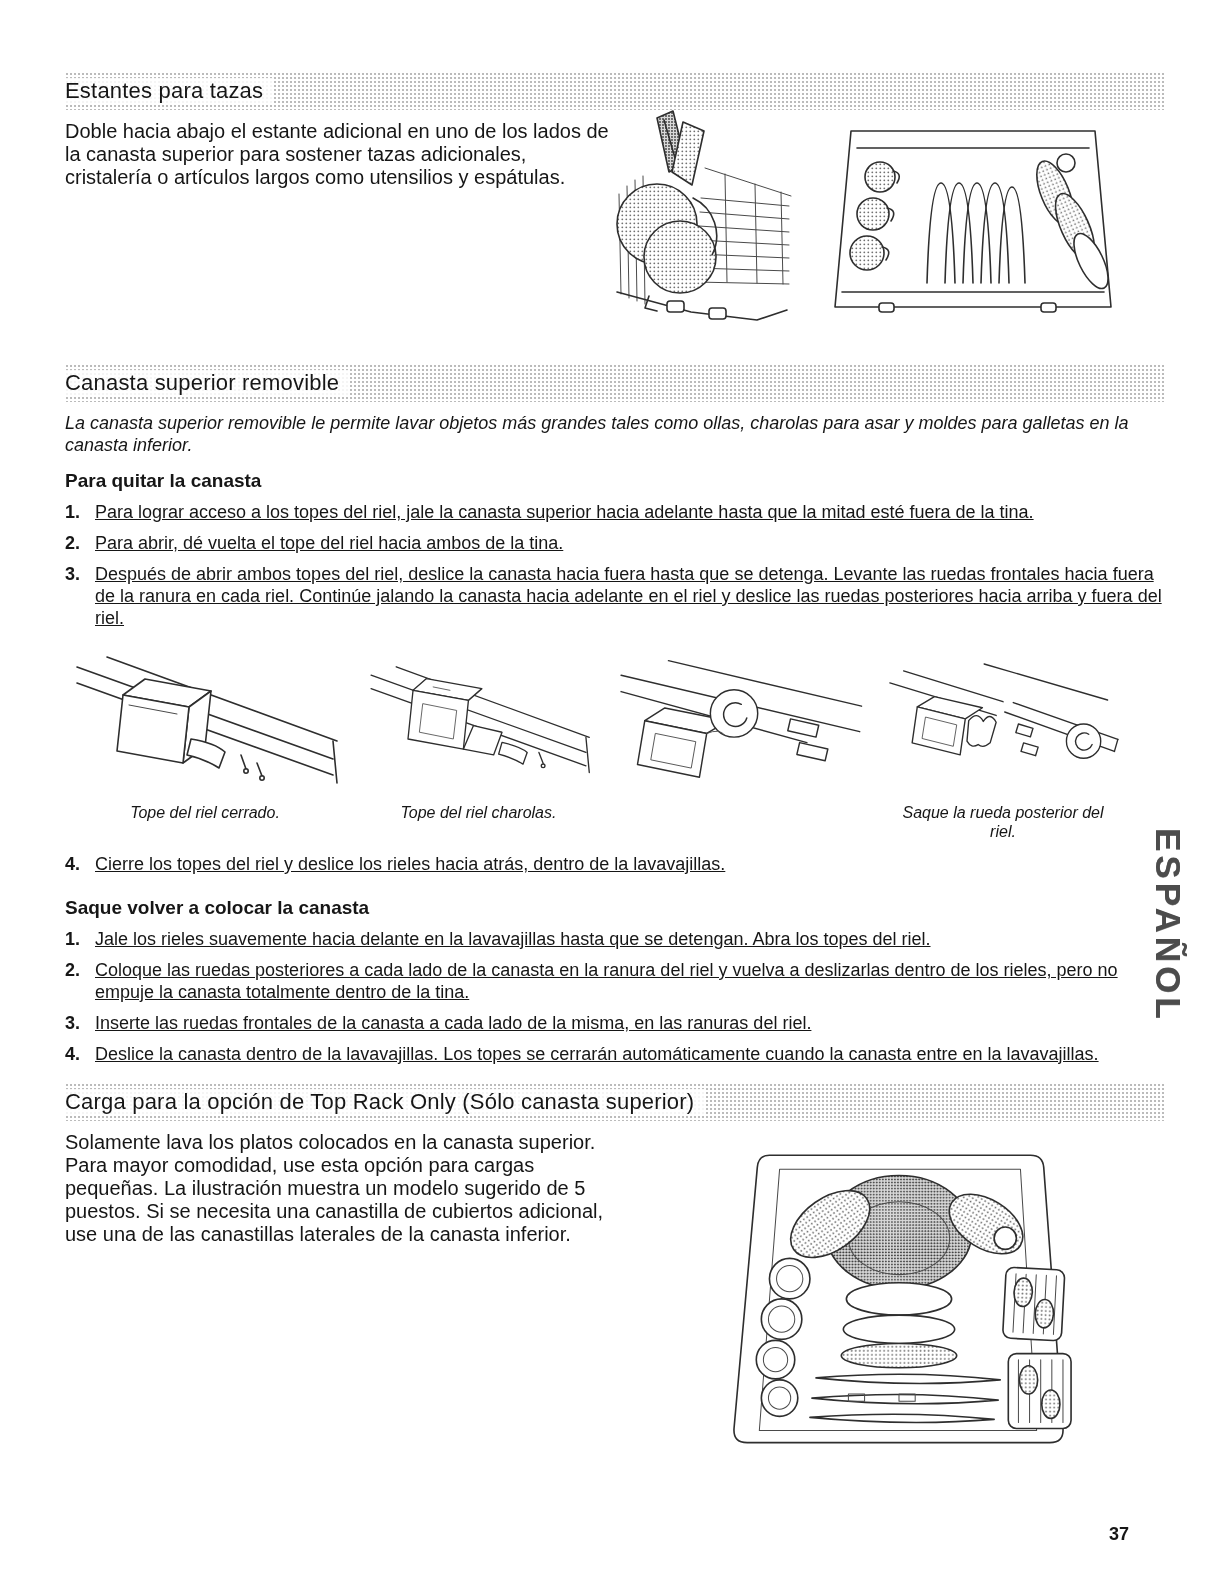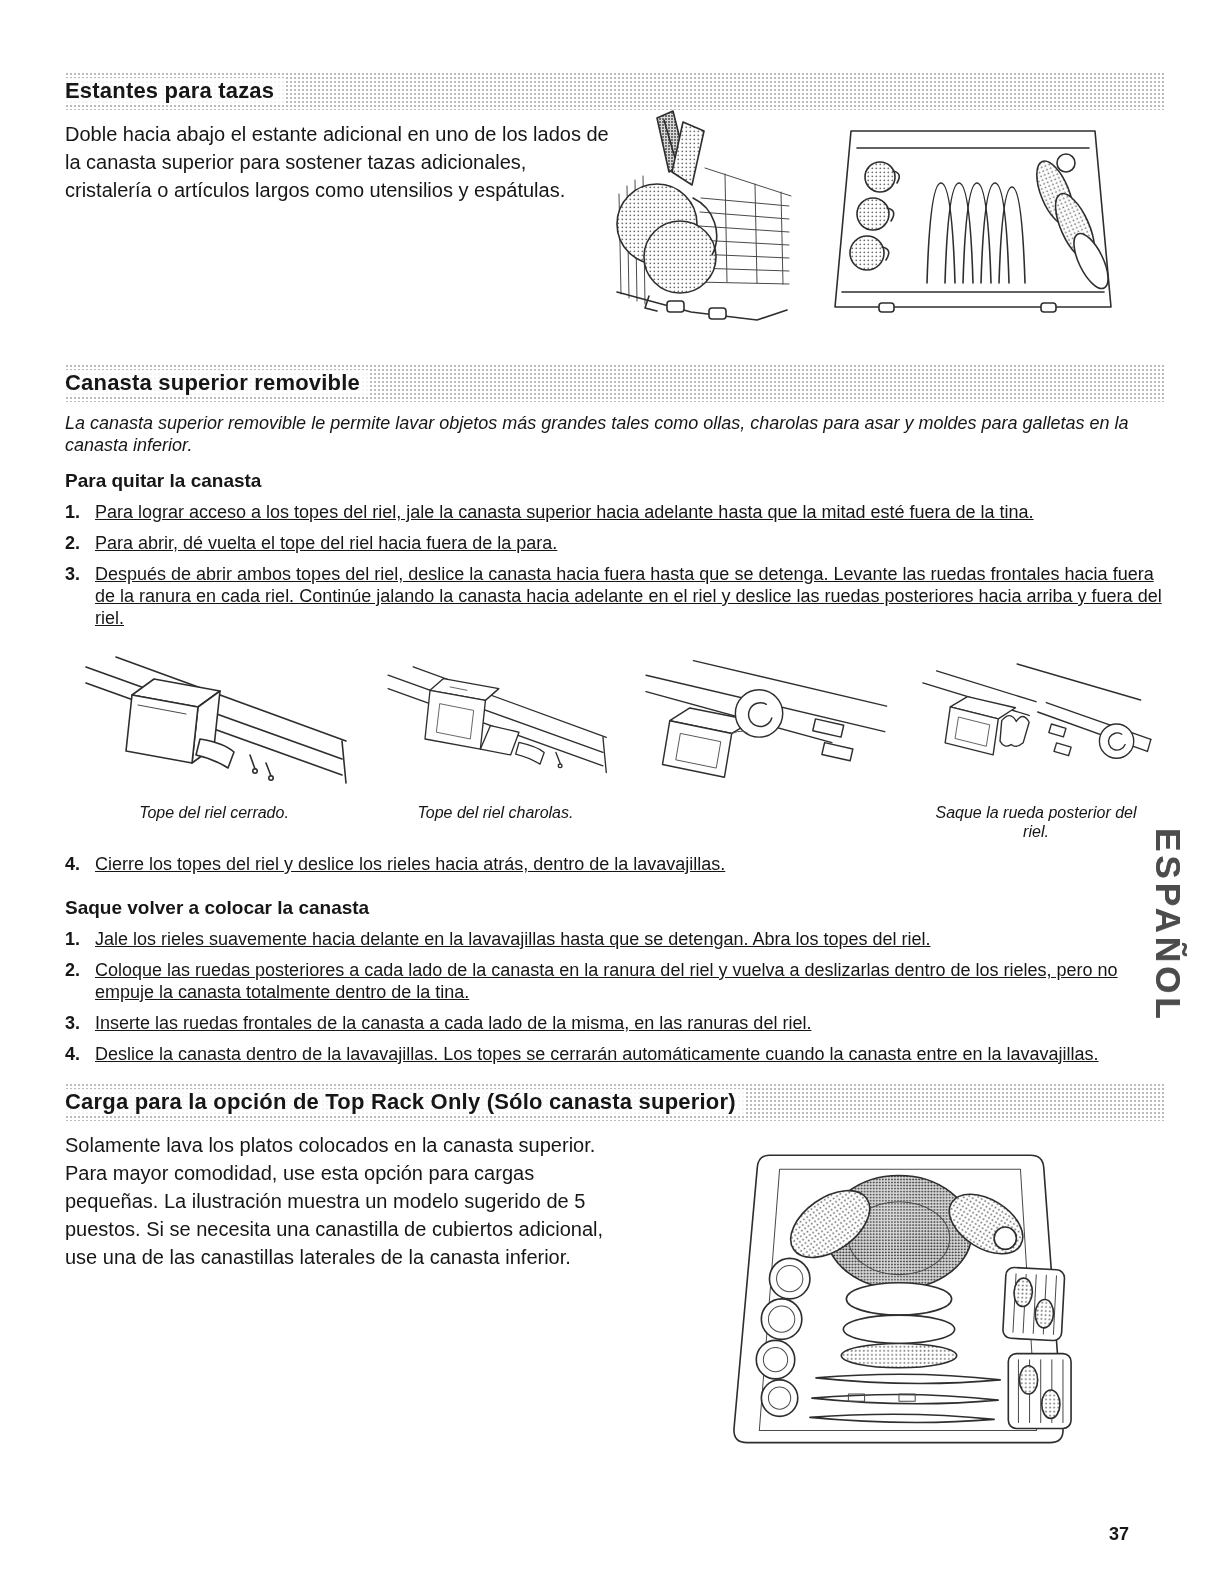--- a/index.html
+++ b/index.html
@@ -9,44 +9,44 @@
     margin:0 auto;
     background:#ffffff;
     font-family:"Liberation Sans",sans-serif;
     color:#161616;
     overflow:hidden;
   }
   .content{position:absolute;left:65px;top:72px;width:1100px;}
 
   
   .h2band{
-    font-size:22px;font-weight:bold;letter-spacing:.2px;
+    font-size:22px;font-weight:normal;letter-spacing:.2px;
     padding:6px 4px 6px 0;margin:0 0 10px 0;
     background-image:radial-gradient(circle, rgba(120,120,120,.5) .8px, rgba(0,0,0,0) 1px);
     background-size:4px 4px;
   }
   .h2band .h2text{background:rgba(255,255,255,.85);padding-right:10px;}
 
   .h3{font-size:19px;font-weight:bold;margin:14px 0 6px 0;}
 
-  .body-lg{font-size:20px;line-height:28px;margin:6px 0 0 0;}
+  .body-lg{font-size:20px;line-height:23px;margin:6px 0 0 0;}
   .body{font-size:18px;line-height:22px;margin:4px 0 0 0;font-style:italic;}
   .imp-label{font-weight:bold;margin-right:6px;}
 
   .steps{margin-top:4px;}
   .step{display:flex;margin:9px 0 0 0;font-size:18px;line-height:22px;}
   .step-num{flex:0 0 30px;font-weight:bold;}
   .step-text{flex:1;text-decoration:underline;}
 
   .row1{position:relative;height:244px;}
   .row1 p{width:548px;}
   .figA{position:absolute;left:540px;top:-14px;width:190px;height:230px;}
   .figB{position:absolute;left:758px;top:-6px;width:300px;height:212px;}
 
-  .figrow{display:flex;gap:24px;margin:14px 0 4px 0;justify-content:center;}
+  .figrow{display:flex;gap:16px;margin:14px 0 4px 0;}
   .figcol{display:flex;flex-direction:column;align-items:center;}
   .figcol:nth-child(1){width:280px;}
   .figcol:nth-child(2){width:235px;}
   .figcol:nth-child(3){width:255px;}
   .figcol:nth-child(4){width:240px;}
   .figcol svg{width:100%;height:150px;}
   .caption{font-size:16px;line-height:19px;font-style:italic;text-align:center;margin-top:10px;max-width:230px;}
 
   .rowTRO{position:relative;height:360px;}
   .rowTRO p{width:548px;}
@@ -160,21 +160,21 @@
 
     <h3 class="h3">Para quitar la canasta</h3>
 
     <div class="steps">
         <div class="step">
         <span class="step-num">1.</span>
         <span class="step-text">Para lograr acceso a los topes del riel, jale la canasta superior hacia adelante hasta que la mitad esté fuera de la tina.</span>
       </div>
         <div class="step">
         <span class="step-num">2.</span>
-        <span class="step-text">Para abrir, dé vuelta el tope del riel hacia fuera de la para.</span>
+        <span class="step-text">Para abrir, dé vuelta el tope del riel hacia ambos de la tina.</span>
       </div>
         <div class="step">
         <span class="step-num">3.</span>
         <span class="step-text">Después de abrir ambos topes del riel, deslice la canasta hacia fuera hasta que se detenga. Levante las ruedas frontales hacia fuera de la ranura en cada riel. Continúe jalando la canasta hacia adelante en el riel y deslice las ruedas posteriores hacia arriba y fuera del riel.</span>
       </div>
       </div>
 
     <div class="figrow">
 
       <div class="figcol">

